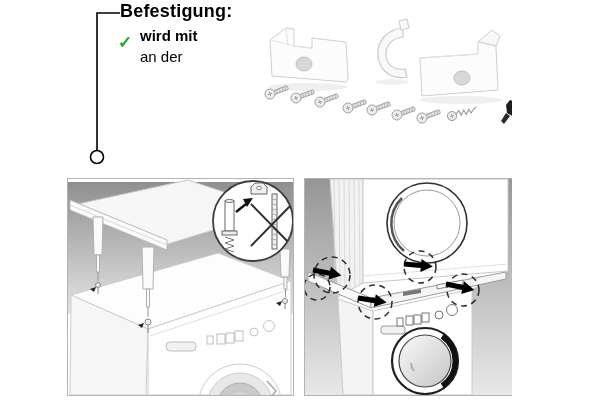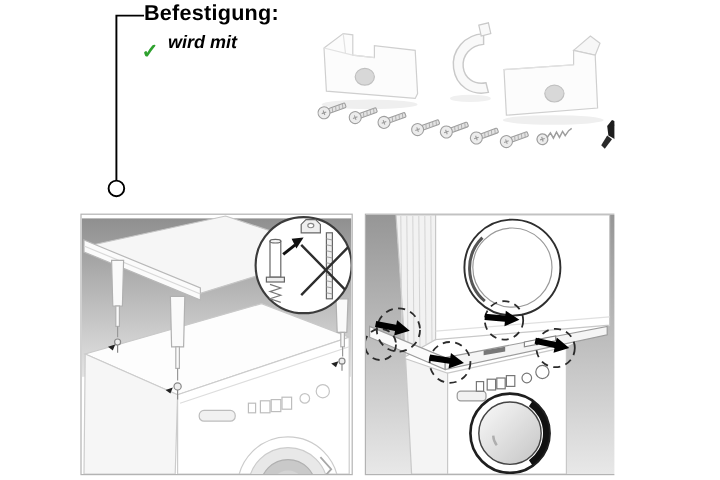--- a/index.html
+++ b/index.html
@@ -2,41 +2,42 @@
 <html><head>
 <meta charset="utf-8">
 <style>
   html,body{margin:0;padding:0;background:#fff;}
   .stage{position:relative;width:512px;height:400px;background:#ffffff;overflow:hidden;
          font-family:"Liberation Sans",sans-serif;color:#000;}
   .abs{position:absolute;}
   .heading{left:120px;top:1px;font-size:18px;font-weight:bold;letter-spacing:0.2px;}
   .check-glyph{left:118px;top:32px;font-size:17px;font-weight:bold;color:#2EA12E;}
   .note-lines{left:140px;top:26px;font-size:15px;line-height:20.8px;}
-  .note-lines .bold{font-weight:bold;font-style:italic;}
+  .note-lines .bold{font-weight:bold;}
   .panel{position:absolute;top:178px;height:218px;border:1px solid #b3b3b3;background:#fff;
          box-sizing:border-box;overflow:hidden;}
   .panel-left{left:67px;width:227px;}
   .panel-right{left:304px;width:230px;}
   svg{display:block;}
 </style>
 </head>
 <body>
 
 <div class="stage">
 
   <svg class="abs" style="left:88px;top:4px;" width="40" height="172" viewBox="0 0 40 172">
     <path d="M32,9 H9 V146" fill="none" stroke="#000" stroke-width="1.6"></path>
     <circle cx="9" cy="153" r="6.5" fill="#fff" stroke="#000" stroke-width="1.6"></circle>
   </svg>
 
   <div class="abs heading">Befestigung:</div>
   <div class="abs check-glyph">✓</div>
   <div class="abs note-lines">
     <div class="bold">wird mit</div>
+    <div>an der</div>
   </div>
 
   <svg class="abs" style="left:256px;top:16px;" width="344" height="124" viewBox="0 0 344 124">
 
     <g>
       <ellipse cx="52" cy="71" rx="40" ry="4" fill="#efefef"></ellipse>
       <path d="M14,24 L30,12 L38,13 L38,30 L56,32 L56,22 L90,26 L92,62 L90,66 L16,60 Z" fill="#fcfcfc" stroke="#cfcfcf" stroke-width="1"></path>
       <path d="M14,24 L38,30 M38,30 L56,32 M30,12 L32,29" fill="none" stroke="#e2e2e2" stroke-width="1"></path>
       <ellipse cx="48" cy="48" rx="8" ry="7" fill="#d8d8d8" stroke="#c0c0c0"></ellipse>
     </g>

